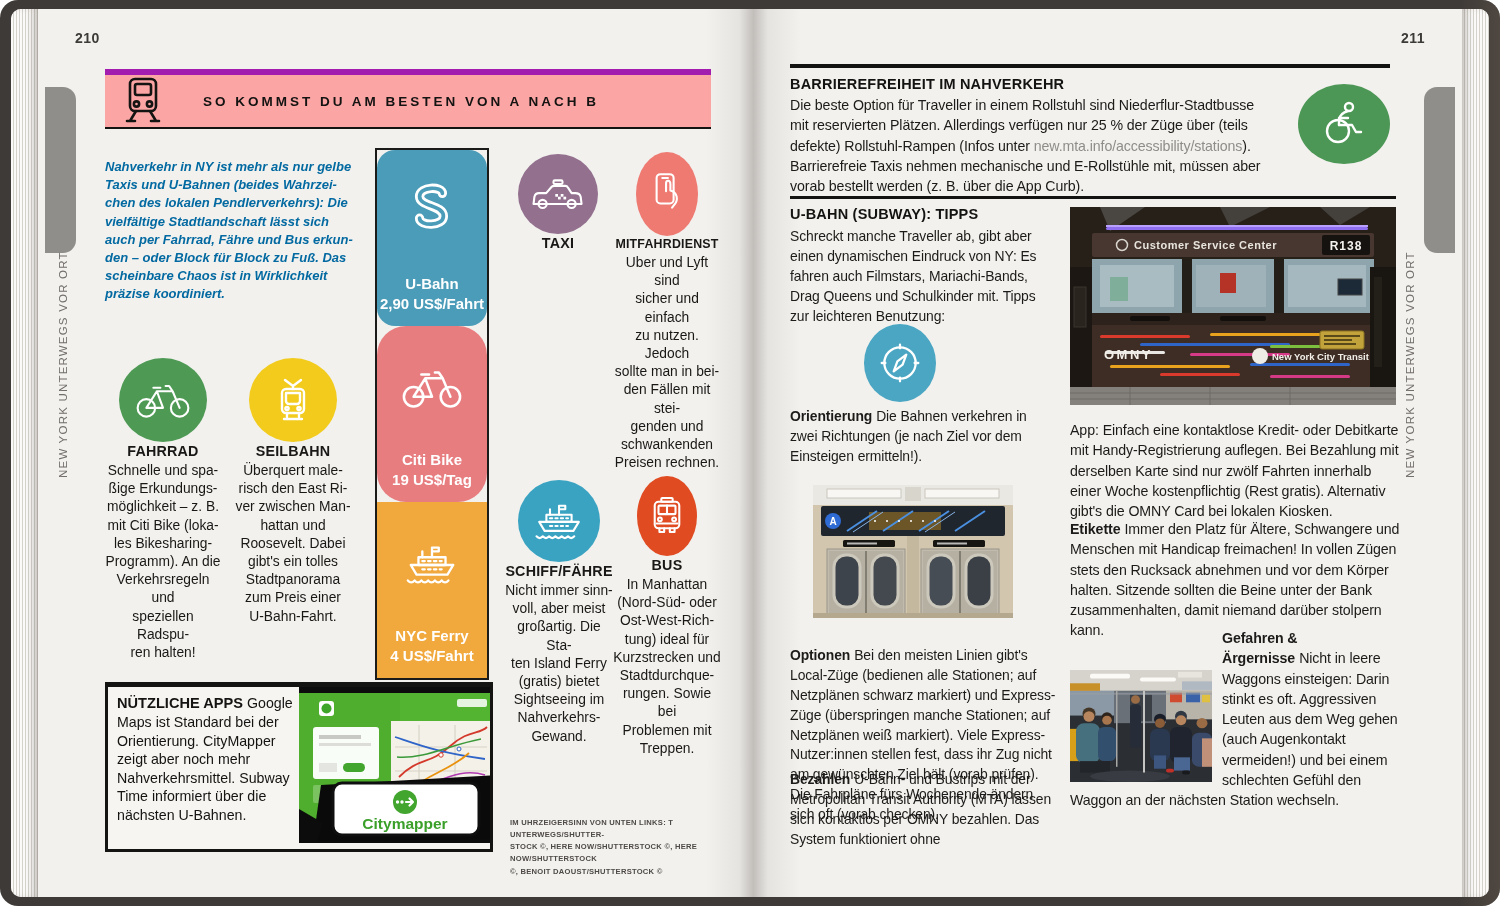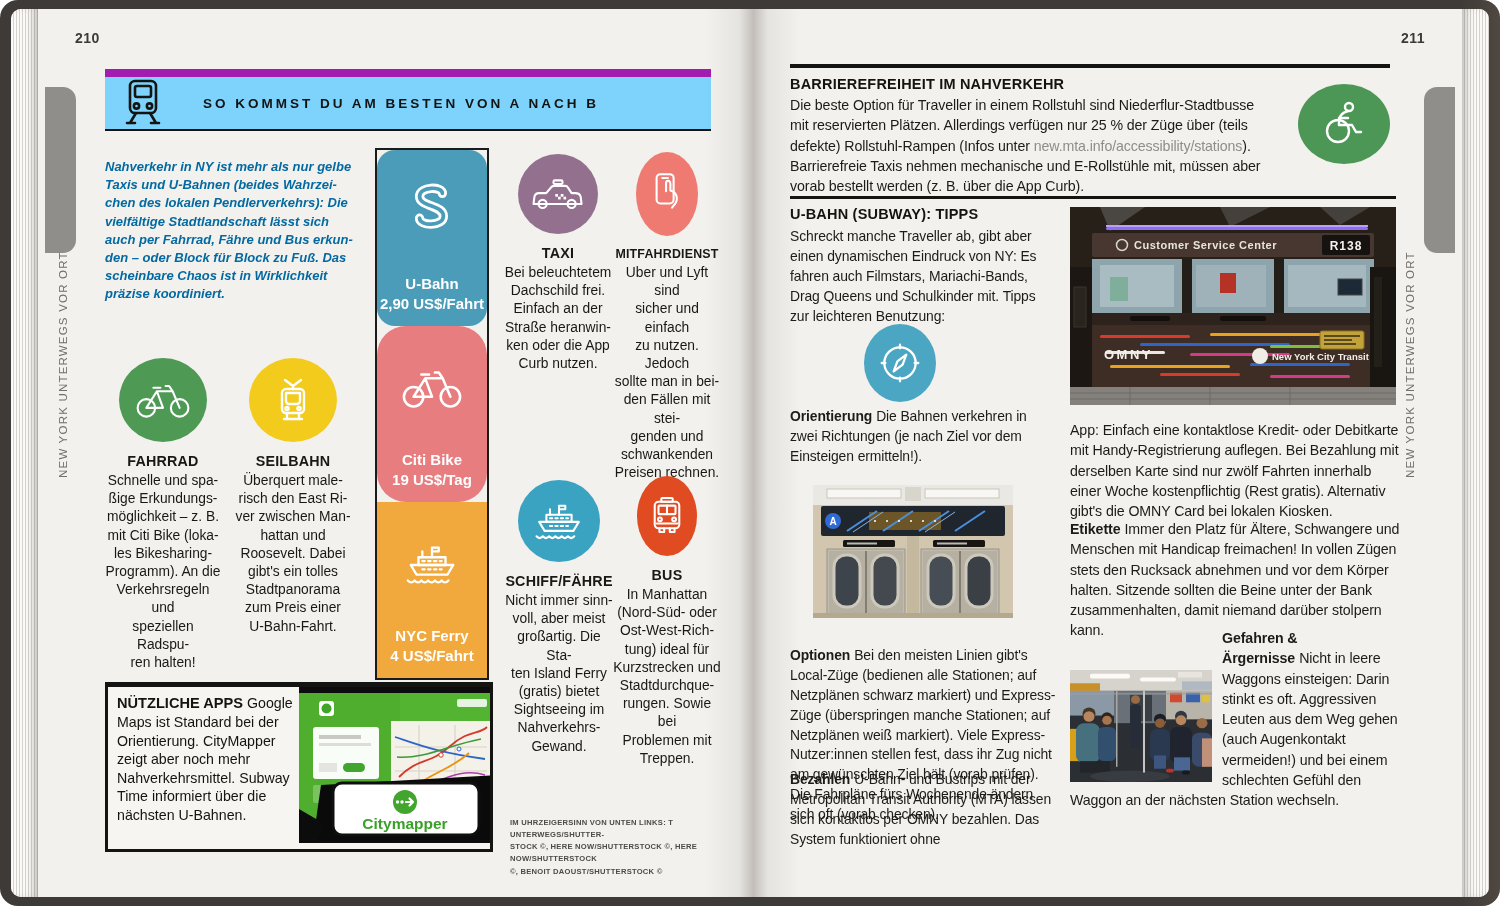--- a/index.html
+++ b/index.html
@@ -15,28 +15,28 @@
   .gutter { position:absolute; top:9px; bottom:9px; left:706px; width:95px; pointer-events:none;
             background:linear-gradient(90deg, rgba(0,0,0,0) 0%, rgba(80,70,60,.08) 35%, rgba(55,45,40,.26) 50%, rgba(80,70,60,.08) 65%, rgba(0,0,0,0) 100%); }
   .abs { position:absolute; }
   .pagenum { font-size:14px; font-weight:bold; color:#3d3b38; letter-spacing:.5px; }
   .tab { position:absolute; background:#908e8b; height:166px; width:31px; top:87px; }
   .tab.l { left:45px; border-radius:0 13px 13px 0; }
   .tab.r { left:1424px; border-radius:13px 0 0 13px; }
   .margin-label { position:absolute; transform-origin:0 0; transform:rotate(-90deg); white-space:nowrap;
                   font-size:11.5px; letter-spacing:1.2px; color:#726e6a; }
   
-  .header-bar { position:absolute; left:105px; top:69px; width:606px; height:52px; background:#7dd3fc;
-                border-top:8px solid #a21caf; border-bottom:2px solid #131311; display:flex; align-items:center; }
+  .header-bar { position:absolute; left:105px; top:69px; width:606px; height:52px; background:#fca5a5;
+                border-top:6px solid #a21caf; border-bottom:2px solid #131311; display:flex; align-items:center; }
   .header-bar .ttl { font-size:13.5px; font-weight:bold; letter-spacing:3px; color:#131311; margin-left:38px; }
   .intro { left:105px; top:158px; width:268px; font-style:italic; font-weight:bold; font-size:13px;
            line-height:1.4; color:#0369a1; white-space:pre-line; }
   .mode { position:absolute; text-align:center; color:#1a1816; }
   .bubble { margin:0 auto; border-radius:50%; display:flex; align-items:center; justify-content:center; }
-  .mode h4 { margin:11px 0 3px; font-size:14.3px; letter-spacing:.2px; }
+  .mode h4 { margin:1px 0 3px; font-size:14.3px; letter-spacing:.2px; }
   .mode h4.sm { font-size:12.4px; }
   .mode p { margin:0; font-size:13.8px; line-height:1.32; white-space:pre-line; }
   .pricecol { position:absolute; left:375px; top:148px; width:110px; height:528px; border:2px solid #1b1b19; display:flex; flex-direction:column; }
   .priceblk { flex:1; display:flex; flex-direction:column; align-items:center; color:#fff; }
   .priceblk .ic { flex:1; display:flex; align-items:center; justify-content:center; }
   .priceblk .nm, .priceblk .pr { font-weight:bold; font-size:15px; line-height:1.3; }
   .priceblk .pr { margin-bottom:13px; }
   .appsbox { position:absolute; left:105px; top:682px; width:382px; height:162px; background:#f6f5f2;
              border:3px solid #141412; border-top-width:5px; display:flex; }
   .appsbox .txt { width:178px; padding:7px 4px 18px 9px; font-size:14.2px; line-height:1.31; color:#161412; }
@@ -181,26 +181,20 @@
         <circle cx="15" cy="31" r="4.5"></circle>
           <circle cx="47" cy="31" r="4.5"></circle>
         <rect x="27" y="5" width="10" height="4" rx="1.5"></rect>
         <rect x="29" y="20" width="3" height="3" fill="#fff" stroke="none"></rect>
         <rect x="35" y="20" width="3" height="3" fill="#fff" stroke="none"></rect>
         <rect x="32" y="23" width="3" height="3" fill="#fff" stroke="none"></rect>
         <rect x="38" y="23" width="3" height="3" fill="#fff" stroke="none"></rect>
       </svg>
     </div>
     <h4>TAXI</h4>
-    <p>Bei beleuchtetem
-Dachschild frei.
-Einfach an der
-Straße heranwin-
-ken oder die App
-Curb nutzen.</p>
   </div>
 
   <div class="mode" style="left:612px; top:152px; width:110px;">
     <div class="bubble" style="width:62px; height:84px; background:#ee7a72;">
       <svg width="34" height="46" viewBox="0 0 36 48" fill="none" stroke="#fff" stroke-width="2.2" stroke-linecap="round" stroke-linejoin="round">
         <rect x="7" y="3" width="18" height="31" rx="4"></rect>
         <path d="M13 7 h6"></path>
         <path d="M17 13 q0 -3.5 2.6 -3 q2 .4 2 3.8 l0 6.4 q5.5 1.5 6.6 6.5 q1 5 -2.2 8.4 l-2.6 3.4"></path>
         <path d="M17 13 v8"></path>
       </svg>

